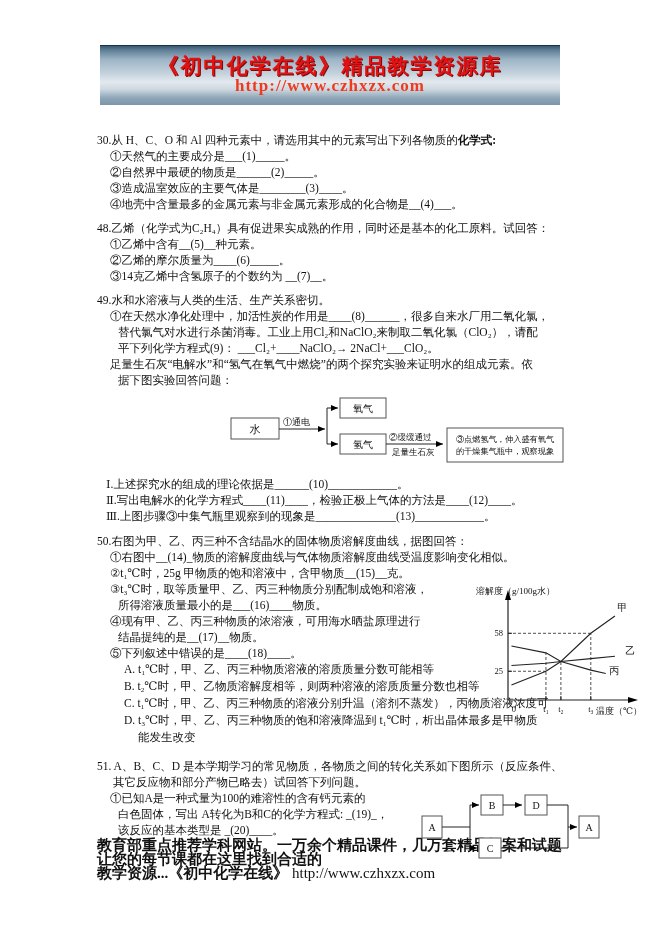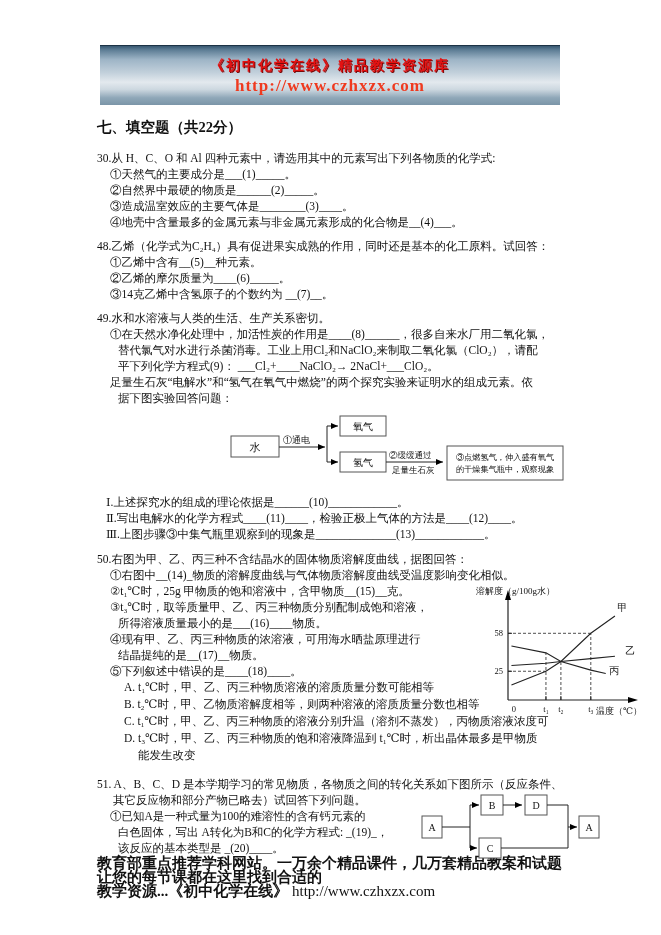--- a/index.html
+++ b/index.html
@@ -2,35 +2,35 @@
 <html><head>
 <meta charset="utf-8">
 <style>
   html,body{margin:0;padding:0;background:#888;}
   .page{position:relative;width:661px;height:935px;background:#ffffff;overflow:hidden;
         font-family:"Liberation Serif","DejaVu Serif",serif;color:#111;}
   .banner{position:absolute;left:100px;top:45px;width:460px;height:60px;
           background:linear-gradient(180deg,#2f4f68 0%,#5c7c94 8%,#9db4c6 24%,#c2d0db 46%,#e3e9ee 62%,#cdd8e0 74%,#8fa7b8 88%,#7b95a8 100%);
           display:flex;flex-direction:column;align-items:center;justify-content:center;
           box-shadow:inset 0 1px 0 #1c3346;}
-  .banner-title{font-size:14px;font-weight:bold;color:#e41212;letter-spacing:2px;
+  .banner-title{font-size:21px;font-weight:bold;color:#e41212;letter-spacing:2px;
           text-shadow:1px 1px 0 #7a0a0a;line-height:24px;}
   .banner-url{font-size:17px;font-weight:bold;color:#ef3a1f;margin-top:-2px;letter-spacing:1px;
           text-decoration:none;}
   .content{position:absolute;left:97px;top:118px;width:478px;}
   .sec-title{font-size:14.5px;font-weight:bold;line-height:18px;}
   .line{font-size:11.5px;line-height:16px;white-space:pre-wrap;}
   .qblock{margin-top:8px;}
   .mt14{margin-top:14px;} .mt9{margin-top:9px;} .mt12{margin-top:12px;}
   .ind1{padding-left:13px;}
   .ind1b{padding-left:21px;}
   .ind-sub{padding-left:9px;}
   .opt{padding-left:27px;line-height:17px;}
   .optc{padding-left:41px;line-height:17px;}
-  .bold{font-weight:normal;}
+  .bold{font-weight:bold;}
   .flow{margin:4px 0 2px 130px;}
   .chart-abs{position:absolute;left:470px;top:582px;}
   .q51-abs{position:absolute;left:418px;top:786px;}
   .footer{font-size:15px;font-weight:bold;line-height:14px;}
   .footer a{color:#111;text-decoration:none;font-weight:normal;}
   svg{display:block;}
   svg text{font-family:"Liberation Serif","DejaVu Serif",serif;fill:#111;}
   svg rect{fill:#fff;stroke:#555;stroke-width:1;}
   svg line, svg polyline{stroke:#222;}
 </style>
@@ -39,21 +39,20 @@
 
 <div class="page">
 
   <div class="banner">
     <div class="banner-title">《初中化学在线》精品教学资源库</div>
     <a class="banner-url" href="#">http://www.czhxzx.com</a>
   </div>
 
   <div class="content">
 
-    <div class="sec-title">七、填空题（共22分）</div>
 
     <div class="qblock mt14">
       <div class="line"><span>30.从 H、C、O 和 Al 四种元素中，请选用其中的元素写出下列各物质的</span><span class="bold">化学式:</span></div>
       <div class="line ind1">①天然气的主要成分是___(1)_____。</div>
       <div class="line ind1">②自然界中最硬的物质是______(2)_____。</div>
       <div class="line ind1">③造成温室效应的主要气体是________(3)____。</div>
       <div class="line ind1">④地壳中含量最多的金属元素与非金属元素形成的化合物是__(4)___。</div>
     </div>
 
     <div class="qblock">

